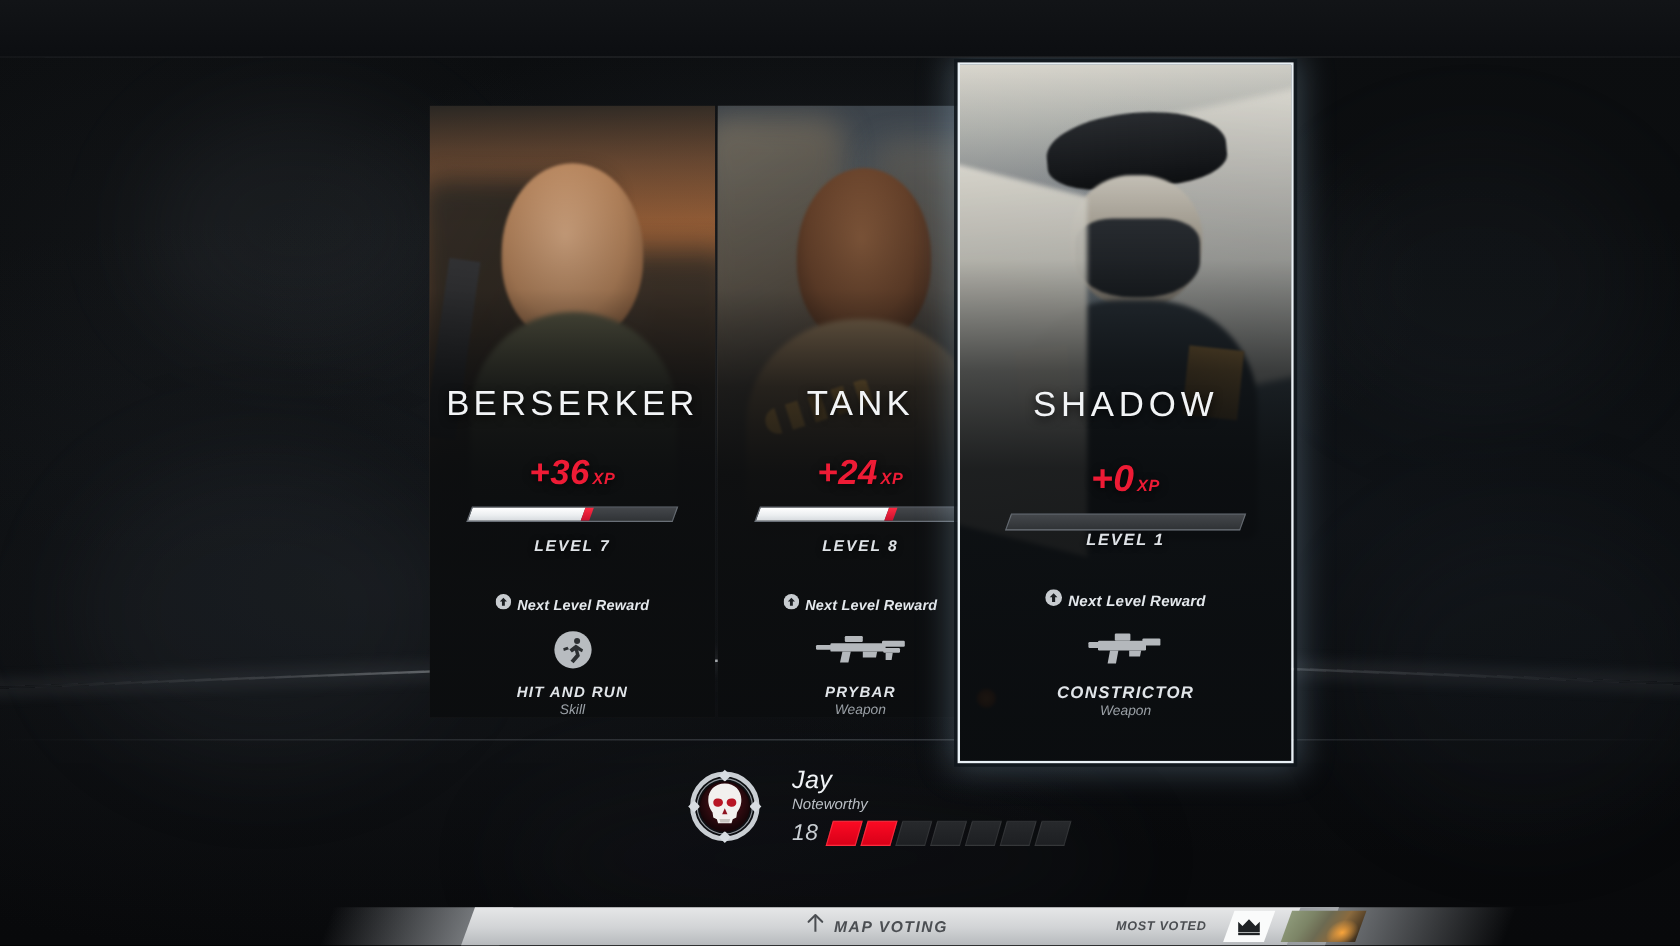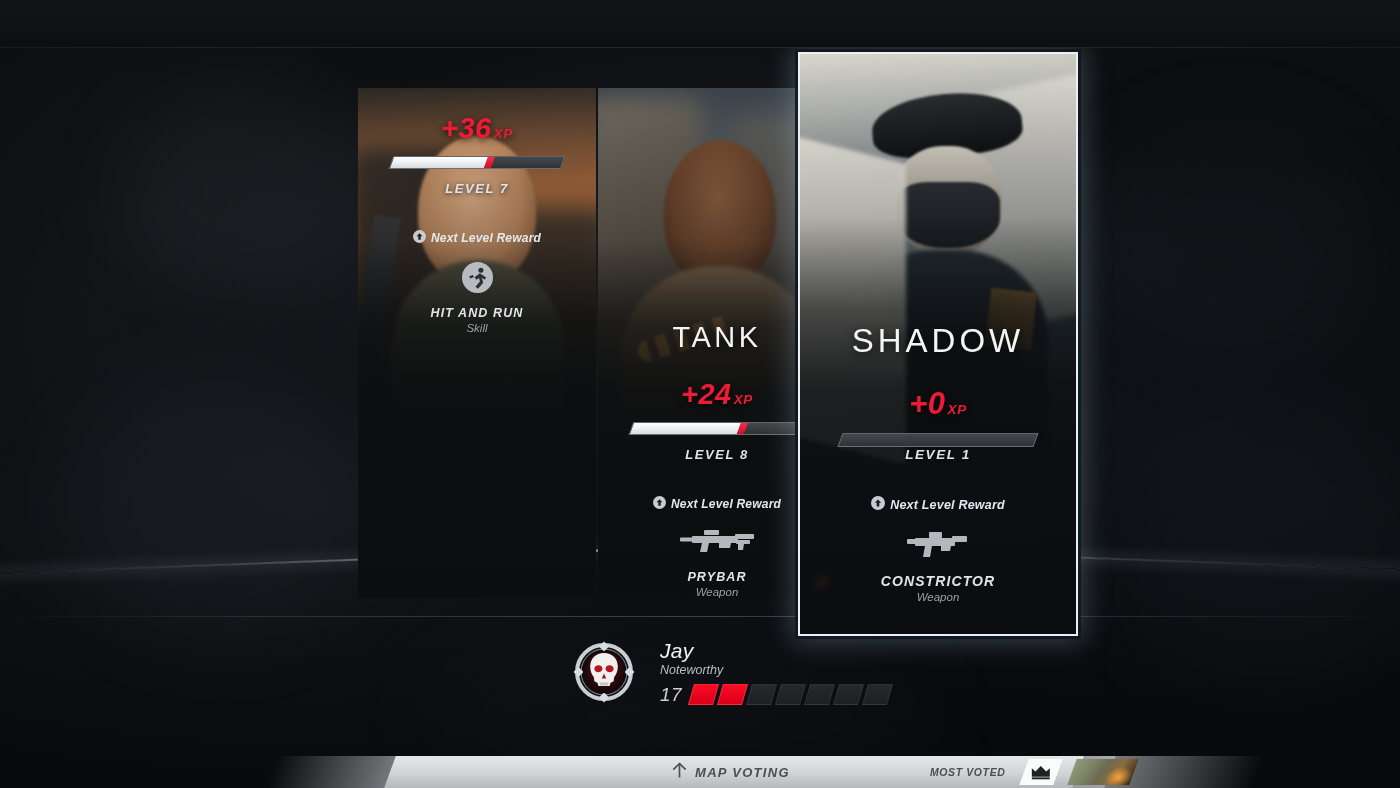--- a/index.html
+++ b/index.html
@@ -281,21 +281,21 @@
     background:linear-gradient(160deg,#8a6b3c,#4e3d22); filter:blur(1px); transform:rotate(-6deg); }
   #art-shadow .pad-r { position:absolute; right:42px; top:236px; width:46px; height:58px;
     background:linear-gradient(200deg,#8a6b3c,#4e3d22); filter:blur(1px); transform:rotate(6deg); }
   #art-shadow .ember {
     position:absolute; left:14px; top:520px; width:16px; height:16px; border-radius:50%;
     background:radial-gradient(circle,#d4762a 0%,#8a3e12 60%,rgba(0,0,0,0) 100%); filter:blur(1.5px);
   }
   #card-shadow .card-shade {
     background:linear-gradient(180deg, rgba(8,10,12,0) 0%, rgba(8,10,12,.18) 28%, rgba(8,10,12,.66) 44%, rgba(10,12,14,.88) 58%, rgba(10,12,14,.92) 100%);
   }
-  #card-shadow .card-name { font-size:33px; margin-top:268px; letter-spacing:4px; }
+  #card-shadow .card-name { font-size:29px; margin-top:268px; letter-spacing:4px; }
   #card-shadow .card-xp { font-size:31px; margin-top:28px; }
   #card-shadow .bar-outer { width:196px; height:14px; margin-top:14px; }
   #card-shadow .card-level { margin-top:0; font-size:13.5px; }
   #card-shadow .reward-head { margin-top:34px; }
   #card-shadow .reward-head .label { font-size:12.5px; }
   #card-shadow .reward-name { font-size:14px; }
 
   
   #player {
     position:absolute; left:572px; top:628px; height:88px;
@@ -445,20 +445,21 @@
   <div class="card" id="card-berserker">
     <div class="card-art" id="art-berserker">
       <div class="b1"></div>
         <div class="b2"></div>
       <div class="head"></div>
         <div class="torso"></div>
         <div class="blade"></div>
     </div>
     <div class="card-shade"></div>
     <div class="card-body">
+      <div class="card-name">BERSERKER</div>
       <div class="card-xp">
         <span>+36</span><span class="unit">XP</span>
       </div>
       <div class="bar-outer">
         <div class="bar-fill" style="width: 55%;"></div>
         <div class="bar-tip" style="left: 55%;"></div>
       </div>
       <div class="card-level">LEVEL 7</div>
       <div class="reward-head">
         <span>
@@ -605,21 +606,21 @@
       <path d="M25.2 25.5c2.6-.5 4.8.4 5.2 2.6.4 2.2-1.2 3.8-3.6 4.1-2.4.3-4.3-.9-4.4-3.1-.1-2 .9-3.2 2.8-3.6z" fill="#b81524"></path>
       <path d="M38.8 25.5c-2.6-.5-4.8.4-5.2 2.6-.4 2.2 1.2 3.8 3.6 4.1 2.4.3 4.3-.9 4.4-3.1.1-2-.9-3.2-2.8-3.6z" fill="#b81524"></path>
       <path d="M32 33.5l2.2 5h-4.4z" fill="#8e1420"></path>
       <path d="M27.5 42.5h9l-.8 3h-7.4z" fill="#c8c4c0"></path>
     </svg>
   </div>
   <div id="player-text">
     <div id="player-name">Jay</div>
     <div id="player-rank-title">Noteworthy</div>
     <div id="rank-row">
-      <div id="rank-number">17</div>
+      <div id="rank-number">18</div>
       <div id="pips">
           <div class="pip on"></div>
           <div class="pip on"></div>
           <div class="pip off"></div>
           <div class="pip off"></div>
           <div class="pip off"></div>
           <div class="pip off"></div>
           <div class="pip off"></div>
         </div>
     </div>

